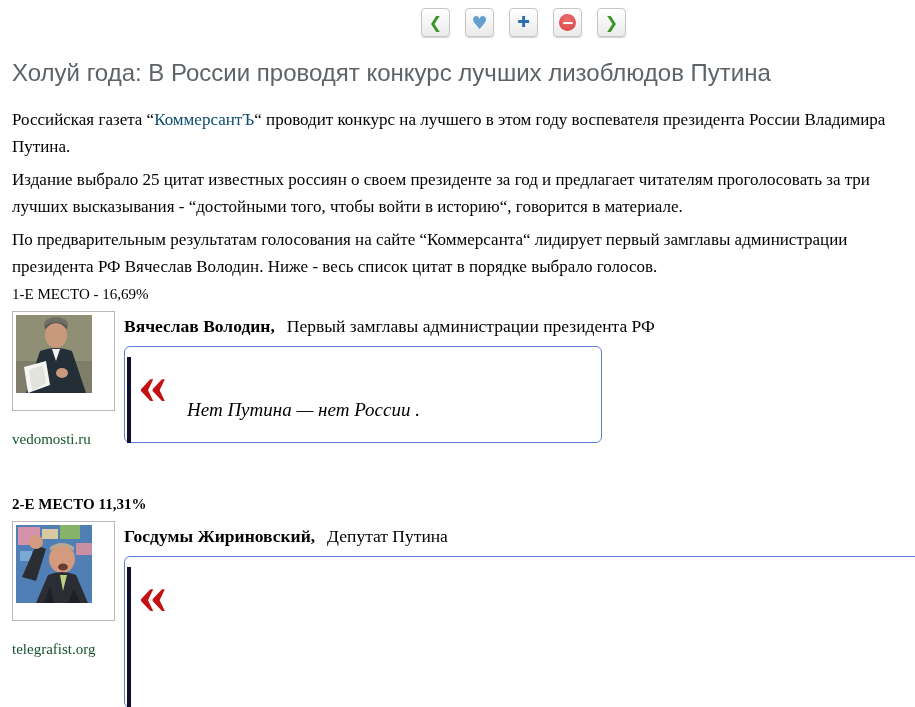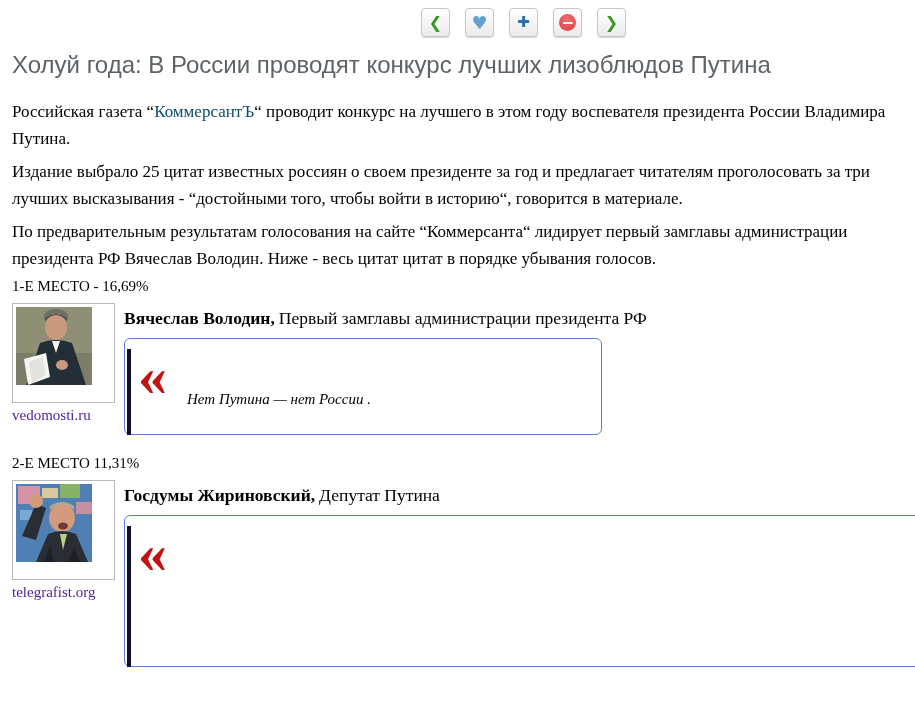--- a/index.html
+++ b/index.html
@@ -21,45 +21,45 @@
   .glyph-heart{color:#64a0cf;font-size:18px;}
   .glyph-plus{color:#2a6fae;font-size:15px;}
   .icon-block{width:17px;height:17px;border-radius:50%;
     background:radial-gradient(circle at 50% 32%,#ef6f6f,#d94040);position:relative;}
   .icon-block::before{content:"";position:absolute;left:3.5px;top:7.5px;width:10px;height:2.5px;
     background:#fff;border-radius:1px;}
   
   .content{padding:50px 12px 0 12px;}
   h1{
     font-family:"Liberation Sans",sans-serif;font-weight:normal;
-    font-size:24px;line-height:30px;color:#5d6367;margin:0 0 18px 0;
+    font-size:24px;line-height:30px;color:#5d6367;margin:8px 0 18px 0;
   }
   .lead{font-size:19.5px;font-weight:bold;color:#1c1c1c;line-height:30px;
     margin:0 0 28px 0;max-width:880px;}
   p.body{font-size:17px;line-height:27px;margin:0 0 6px 0;max-width:891px;}
   a.inline-link{color:#0c4a6e;text-decoration:none;cursor:pointer;}
   .rank{font-size:15px;margin:4px 0 8px 0;}
-  .rank.mt-lg{margin-top:20px;}
+  .rank.mt-lg{margin-top:48px;font-weight:bold;}
   
   .entry{display:flex;align-items:flex-start;}
   .photo-col{flex:0 0 103px;width:103px;}
   .photo-frame{width:101px;height:98px;border:1px solid #b9b9b9;background:#fff;overflow:hidden;}
   .photo-frame svg{display:block;margin:3px 0 0 3px;}
-  .photo-caption{color:#4c1d95;font-size:15px;margin-top:4px;line-height:17px;}
+  .photo-caption{color:#14532d;font-size:15px;margin-top:20px;line-height:17px;}
   .entry-right{flex:1;margin-left:9px;min-width:0;}
   .person-line{font-size:17.5px;line-height:22px;margin-top:4px;}
   .person{font-weight:bold;}
-  .role{margin-left:4px;}
+  .role{margin-left:12px;}
   .quote-box{position:relative;border:1px solid #5b7fd0;border-radius:6px;margin-top:9px;background:#fff;}
   .qb1{width:476px;height:95px;}
   .qb2{width:1000px;height:150px;}
   .stripe{position:absolute;left:2px;top:10px;bottom:-1px;width:4px;background:#10102c;}
   .qmark{position:absolute;left:13px;top:8px;font-size:58px;line-height:1;
     color:#c41111;font-weight:bold;font-family:"Liberation Serif",serif;}
-  .qtext{position:absolute;left:62px;top:52px;font-style:italic;font-size:15px;white-space:nowrap;}
+  .qtext{position:absolute;left:62px;top:52px;font-style:italic;font-size:19px;white-space:nowrap;}
 </style>
 </head>
 <body>
 
 <div class="toolbar">
   <button class="tb-btn">
     <span class="glyph-green">❮</span>
   </button>
   <button class="tb-btn">
     <span class="glyph-heart">♥</span>
@@ -76,21 +76,21 @@
 </div>
 
 <div class="content">
   <h1>Холуй года: В России проводят конкурс лучших лизоблюдов Путина</h1>
 
 
   <p class="body"><span>Российская газета “</span><a class="inline-link">КоммерсантЪ</a><span>“ проводит конкурс на лучшего в этом году воспевателя президента России Владимира Путина.</span></p>
 
   <p class="body">Издание выбрало 25 цитат известных россиян о своем президенте за год и предлагает читателям проголосовать за три лучших высказывания - “достойными того, чтобы войти в историю“, говорится в материале.</p>
 
-  <p class="body">По предварительным результатам голосования на сайте “Коммерсанта“ лидирует первый замглавы администрации президента РФ Вячеслав Володин. Ниже - весь цитат цитат в порядке убывания голосов.</p>
+  <p class="body">По предварительным результатам голосования на сайте “Коммерсанта“ лидирует первый замглавы администрации президента РФ Вячеслав Володин. Ниже - весь список цитат в порядке выбрало голосов.</p>
 
   <div class="rank">1-Е МЕСТО - 16,69%</div>
 
   <div class="entry">
     <div class="photo-col">
       <div class="photo-frame">
         <svg width="76" height="78" xmlns="http://www.w3.org/2000/svg">
           <rect width="76" height="78" fill="#8f8f76"></rect>
           <rect y="46" width="76" height="32" fill="#7d7d6a"></rect>
           <ellipse cx="40" cy="10" rx="12" ry="8" fill="#6f6f66"></ellipse>

